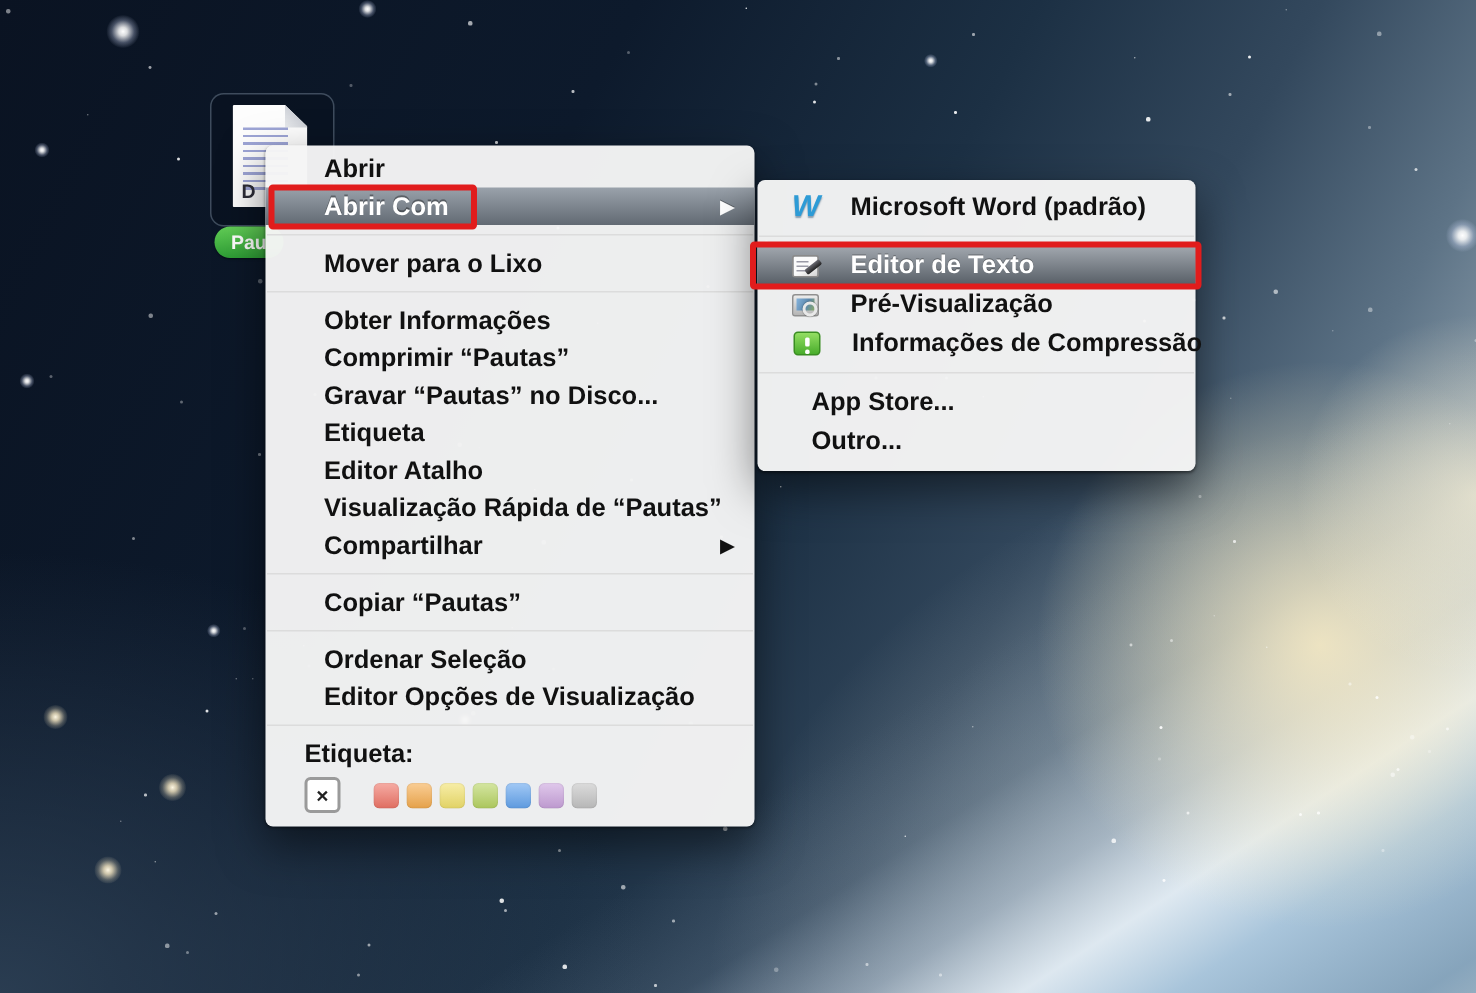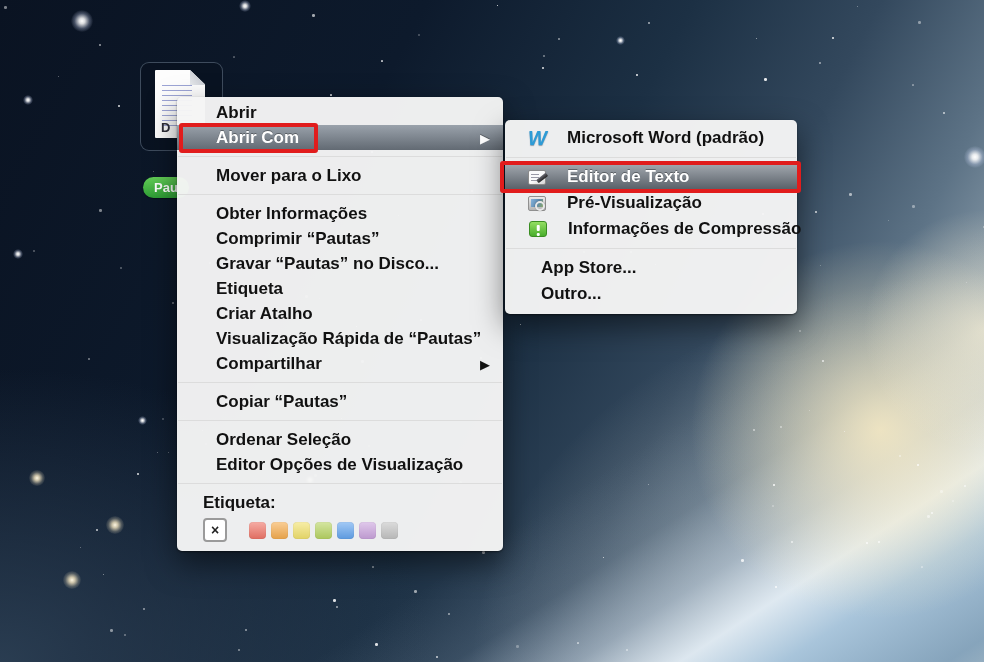--- a/index.html
+++ b/index.html
@@ -43,21 +43,21 @@
     box-shadow:0 1px 2px rgba(0,0,0,.4);
   }
   .doc-fold{position:absolute;right:0;top:0;width:15px;height:15px;
     background:linear-gradient(225deg,rgba(0,0,0,0) 48%,#cfd2d8 50%,#e9ebee 100%);}
   .doc-lines{position:absolute;left:7px;top:15px;width:30px;height:42px;
     background:repeating-linear-gradient(to bottom,rgba(125,135,200,.75) 0 1.5px,rgba(0,0,0,0) 1.5px 5px);}
   .doc-badge{position:absolute;left:6px;bottom:3px;font-size:13px;font-weight:bold;color:#2e2e38;}
   .file-label{
     position:absolute;left:143px;top:151px;z-index:2;height:21px;line-height:21px;
     padding:0 11px;border-radius:11px;color:#fff;font-size:13px;font-weight:bold;
-    background:linear-gradient(#62ce56,#2e9d35);box-shadow:0 1px 1px rgba(0,0,0,.35);margin-top:26px;
+    background:linear-gradient(#62ce56,#2e9d35);box-shadow:0 1px 1px rgba(0,0,0,.35);
   }
 
   
   .menu{
     position:absolute;background:rgba(245,245,245,.97);border-radius:5px;
     box-shadow:0 1px 2px rgba(0,0,0,.45),0 12px 30px rgba(0,0,0,.5);
     color:#111;
   }
   #main-menu{left:177px;top:97px;width:326px;z-index:10;padding:3px 0 9px;}
   #sub-menu{left:505px;top:120px;width:292px;z-index:20;padding:5px 0 7px;}
@@ -283,21 +283,21 @@
       <div class="mi">
         <span class="label">Comprimir “Pautas”</span>
       </div>
       <div class="mi">
         <span class="label">Gravar “Pautas” no Disco...</span>
       </div>
       <div class="mi">
         <span class="label">Etiqueta</span>
       </div>
       <div class="mi">
-        <span class="label">Criar Atalho</span>
+        <span class="label">Editor Atalho</span>
       </div>
       <div class="mi">
         <span class="label">Visualização Rápida de “Pautas”</span>
       </div>
       <div class="mi">
         <span class="label">Compartilhar</span>
         <span class="arrow">▶</span>
       </div>
       <div class="sep">
         <div class="sep-line"></div>

